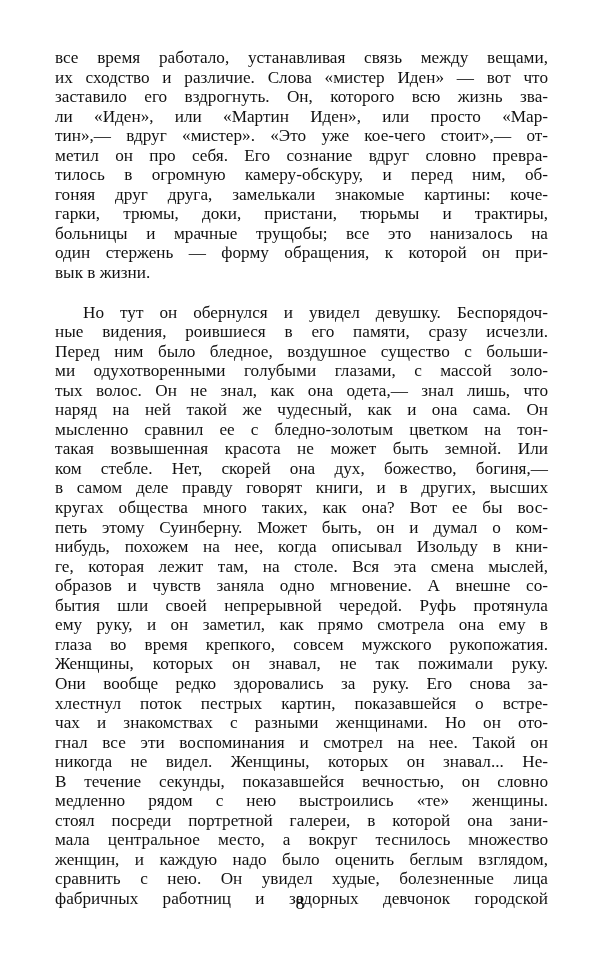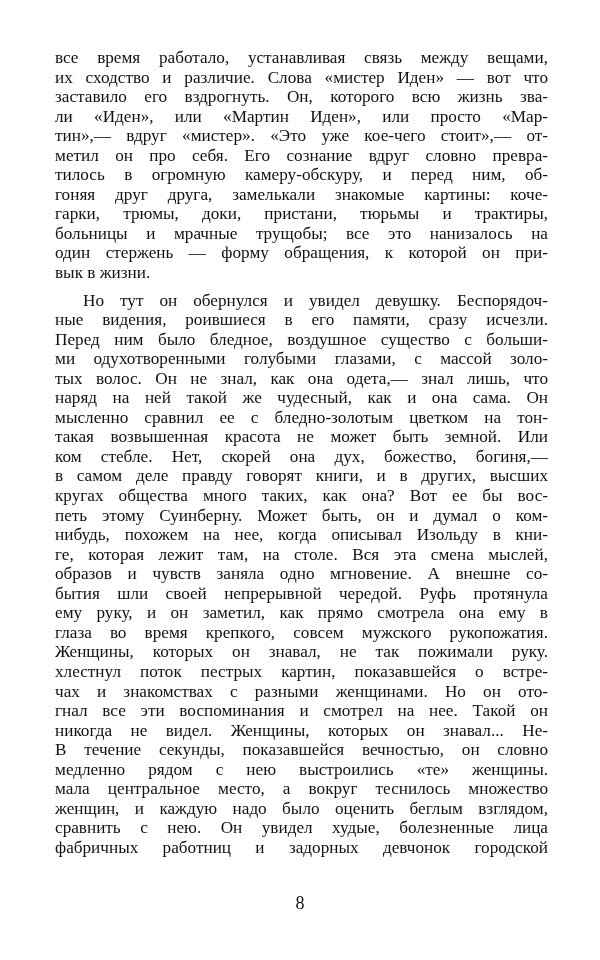--- a/index.html
+++ b/index.html
@@ -3,21 +3,21 @@
 <meta charset="utf-8">
 <style>
   html, body { margin: 0; padding: 0; background: #ffffff; }
   body { width: 600px; height: 960px; position: relative; overflow: hidden; }
   .page {
     position: absolute; left: 55px; top: 48px; width: 493px;
     font-family: "Liberation Serif", "DejaVu Serif", serif;
     font-size: 17.2px; line-height: 19.55px; color: #111;
   }
   .para { margin: 0; }
-  .para + .para { margin-top: 8px; }
+  .para + .para { margin-top: 20px; }
   .line {
     display: block; white-space: nowrap;
     text-align: justify; text-align-last: justify;
   }
   .para .line.first { padding-left: 28px; }
   .line.last { text-align-last: left; font-family: Liberation Serif, serif; }
   .page-number {
     position: absolute; left: 0; width: 600px; top: 893px;
     text-align: center;
     font-family: "Liberation Serif", "DejaVu Serif", serif;
@@ -55,26 +55,28 @@
     <span class="line">в самом деле правду говорят книги, и в других, высших</span>
     <span class="line">кругах общества много таких, как она? Вот ее бы вос-</span>
     <span class="line">петь этому Суинберну. Может быть, он и думал о ком-</span>
     <span class="line">нибудь, похожем на нее, когда описывал Изольду в кни-</span>
     <span class="line">ге, которая лежит там, на столе. Вся эта смена мыслей,</span>
     <span class="line">образов и чувств заняла одно мгновение. А внешне со-</span>
     <span class="line">бытия шли своей непрерывной чередой. Руфь протянула</span>
     <span class="line">ему руку, и он заметил, как прямо смотрела она ему в</span>
     <span class="line">глаза во время крепкого, совсем мужского рукопожатия.</span>
     <span class="line">Женщины, которых он знавал, не так пожимали руку.</span>
+    <span class="line">Они вообще редко здоровались за руку. Его снова за-</span>
     <span class="line">хлестнул поток пестрых картин, показавшейся о встре-</span>
     <span class="line">чах и знакомствах с разными женщинами. Но он ото-</span>
     <span class="line">гнал все эти воспоминания и смотрел на нее. Такой он</span>
     <span class="line">никогда не видел. Женщины, которых он знавал... Не-</span>
     <span class="line">В течение секунды, показавшейся вечностью, он словно</span>
     <span class="line">медленно рядом с нею выстроились «те» женщины.</span>
+    <span class="line">стоял посреди портретной галереи, в которой она зани-</span>
     <span class="line">мала центральное место, а вокруг теснилось множество</span>
     <span class="line">женщин, и каждую надо было оценить беглым взглядом,</span>
     <span class="line">сравнить с нею. Он увидел худые, болезненные лица</span>
     <span class="line">фабричных работниц и задорных девчонок городской</span>
   </div>
 </div>
 
 <div class="page-number">8</div>
 
 </body></html>

